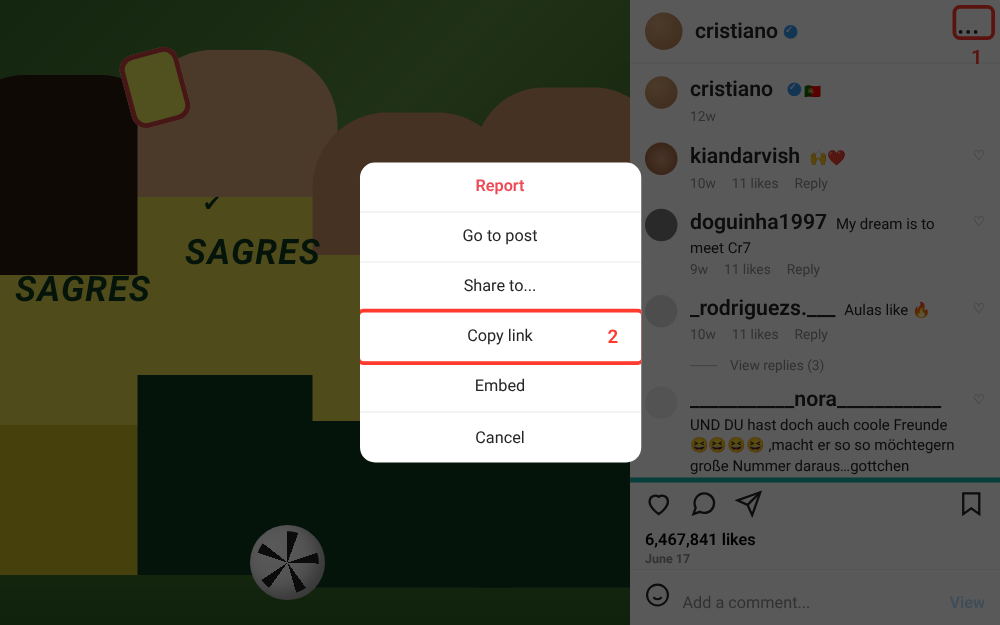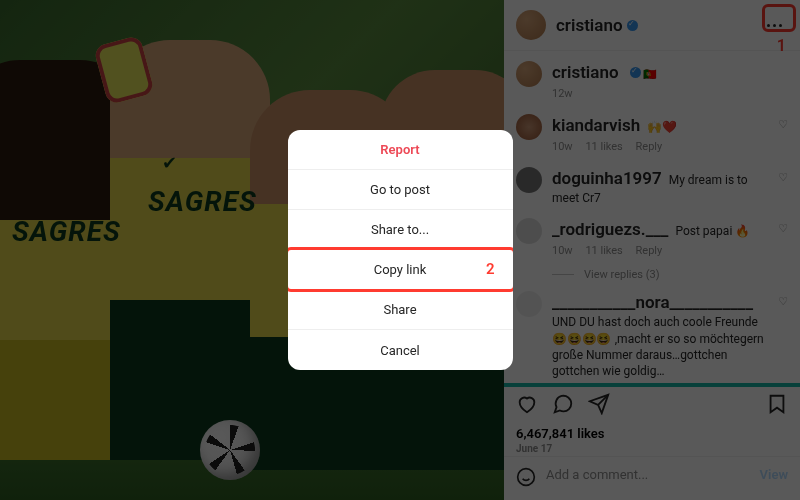--- a/index.html
+++ b/index.html
@@ -44,21 +44,21 @@
   .like-btn { position:absolute; right:12px; top:10px; color:#8e8e8e; cursor:pointer; font-size:11px; }
   .replies-toggle { margin:4px 0 4px 48px; font-size:11px; color:#8e8e8e; display:flex; align-items:center; cursor:pointer;text-align:right;}
   .replies-toggle::before{content:"";display:inline-block;width:22px;border-top:1px solid #c7c7c7;margin-right:10px;}
 
   .actions { border-top:4px solid #14b8a6; padding:6px 12px 2px; }
   .act-row { display:flex; align-items:center; gap:14px; font-size:20px; color:#262626; }
   .act-row .spacer{flex:1;}
   .act-row .ico{cursor:pointer;}
   .likes { font-weight:600; font-size:13px; margin-top:6px; }
   .date { color:#8e8e8e; font-size:10px; margin-top:2px; text-transform:none;font-weight:bold; }
-  .add { border-top:1px solid #efefef; padding:10px 12px; color:#8e8e8e; font-size:13px; display:flex; align-items:flex-start; }
+  .add { border-top:1px solid #efefef; padding:10px 12px; color:#8e8e8e; font-size:13px; display:flex; align-items:flex-end; }
   .add .smile{margin-right:10px;}
   .add .post{margin-left:auto;color:#b3dbff;font-weight:600;}
 
   
   .scrim { position:absolute; inset:0; background:rgba(0,0,0,.65); display:flex; align-items:center; justify-content:center; }
   .sheet { width:225px; background:#fff; border-radius:12px; overflow:hidden; }
   .sheet .opt { height:40px; display:flex; align-items:center; justify-content:center; font-size:13px; border-bottom:1px solid #eee; cursor:pointer; color:#262626; position:relative;}
   .sheet .opt:last-child{border-bottom:none;}
   .sheet .opt.danger{color:#ed4956;font-weight:600;}
 
@@ -129,29 +129,34 @@
         </div>
         <span class="like-btn heart-outline"></span>
       </div>
 
 
       <div class="cm">
         <div class="avatar sm" style="background:#777;"></div>
         <div class="body">
           <span class="uname">doguinha1997</span>
           <span class="txt">My dream is to meet Cr7</span>
+          <div class="meta">
+            <span>9w</span>
+            <span>11 likes</span>
+            <span>Reply</span>
+          </div>
         </div>
         <span class="like-btn heart-outline"></span>
       </div>
 
       <div class="cm">
         <div class="avatar sm" style="background:#ddd;"></div>
         <div class="body">
           <span class="uname">_rodriguezs.___</span>
-          <span class="txt">Post papai 🔥</span>
+          <span class="txt">Aulas like 🔥</span>
           <div class="meta">
             <span>10w</span>
             <span>11 likes</span>
             <span>Reply</span>
           </div>
         </div>
         <span class="like-btn heart-outline"></span>
       </div>
       <div class="replies-toggle">View replies (3)</div>
 
@@ -206,18 +211,18 @@
   <div class="scrim">
     <div class="sheet">
       <div class="opt danger">Report</div>
       <div class="opt">Go to post</div>
       <div class="opt">Share to...</div>
       <div class="opt" style="position:relative;align-items:center;">
         <span>Copy link</span>
         <div class="hl" style="left:-3px;right:-3px;top:-3px;bottom:-3px;"></div>
         <span class="b2">2</span>
       </div>
-      <div class="opt">Share</div>
+      <div class="opt">Embed</div>
       <div class="opt">Cancel</div>
     </div>
   </div>
 
 </div>
 
 </body></html>

